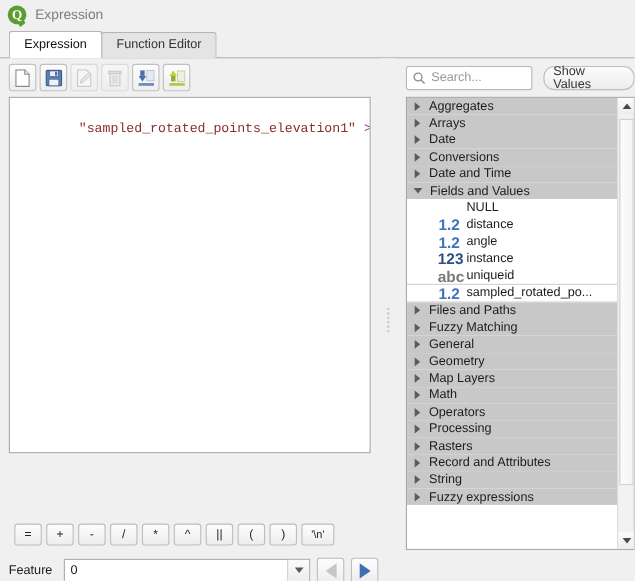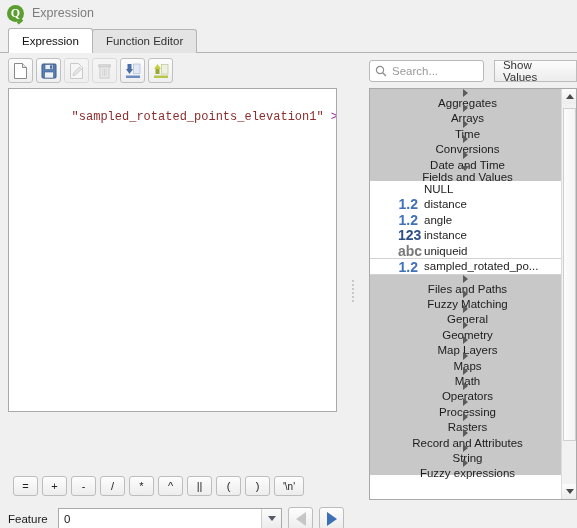--- a/index.html
+++ b/index.html
@@ -307,21 +307,21 @@
   #search-placeholder {
     margin-left: 5px;
     font-size: 11.5px;
     color: #9a9a9a;
   }
   #show-values-btn {
     margin-left: 10px;
     height: 22px;
     padding: 0 8px;
     border: 1px solid #bdbdbd;
-    border-radius: 0;
+    border-radius: 10px;
     background: linear-gradient(#fcfcfc, #ececec);
     font-size: 11.5px;
     color: #333333;
     display: flex;
     align-items: center;
     box-sizing: border-box;
     cursor: default;
   }
 
   
@@ -349,21 +349,20 @@
     align-items: center;
     font-size: 11.5px;
     color: #1c1c1c;
     box-sizing: border-box;
     cursor: default;
     white-space: nowrap;
   }
   .tree-row.category {
     background: #c8c8c8;
     padding-left: 4px;
-    flex-direction: column;
   }
   .tree-row.leaf {
     background: #ffffff;
     padding-left: 28px;
   }
   .tree-row.leaf.selected {
     background: #ffffff;
     border-top: 1px solid #d2d2d2;
     border-bottom: 1px solid #d2d2d2;
     height: 16.4px;
@@ -575,21 +574,21 @@
           <div class="tree-row category">
             <div class="arrow-right"></div>
             <span>Aggregates</span>
           </div>
           <div class="tree-row category">
             <div class="arrow-right"></div>
             <span>Arrays</span>
           </div>
           <div class="tree-row category">
             <div class="arrow-right"></div>
-            <span>Time</span>
+            <span>Date</span>
           </div>
           <div class="tree-row category">
             <div class="arrow-right"></div>
             <span>Conversions</span>
           </div>
           <div class="tree-row category">
             <div class="arrow-right"></div>
             <span>Date and Time</span>
           </div>
           <div class="tree-row category">
@@ -632,24 +631,20 @@
             <div class="arrow-right"></div>
             <span>General</span>
           </div>
           <div class="tree-row category">
             <div class="arrow-right"></div>
             <span>Geometry</span>
           </div>
           <div class="tree-row category">
             <div class="arrow-right"></div>
             <span>Map Layers</span>
-          </div>
-          <div class="tree-row category">
-            <div class="arrow-right"></div>
-            <span>Maps</span>
           </div>
           <div class="tree-row category">
             <div class="arrow-right"></div>
             <span>Math</span>
           </div>
           <div class="tree-row category">
             <div class="arrow-right"></div>
             <span>Operators</span>
           </div>
           <div class="tree-row category">

